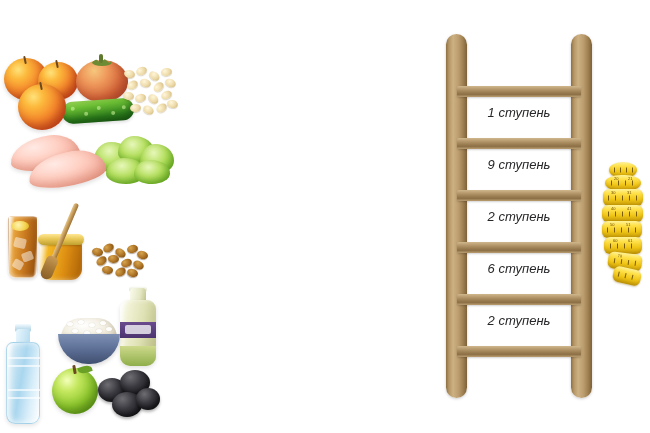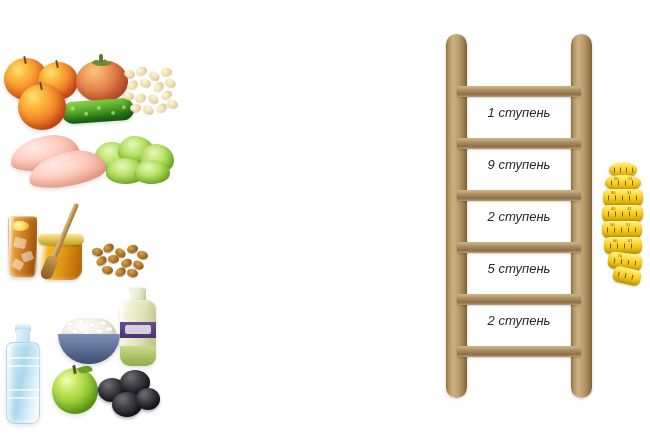--- a/index.html
+++ b/index.html
@@ -480,21 +480,21 @@
     <div class="rung" style="top:52px"></div>
     <div class="rung" style="top:104px"></div>
     <div class="rung" style="top:156px"></div>
     <div class="rung" style="top:208px"></div>
     <div class="rung" style="top:260px"></div>
     <div class="rung" style="top:312px"></div>
 
     <div class="step-label" style="top:71px">1 ступень</div>
     <div class="step-label" style="top:123px">9 ступень</div>
     <div class="step-label" style="top:175px">2 ступень</div>
-    <div class="step-label" style="top:227px">5 ступень</div>
+    <div class="step-label" style="top:227px">6 ступень</div>
     <div class="step-label" style="top:279px">2 ступень</div>
   </div>
 
   <div class="tape">
     <div class="coil" style="left:8px;  top:0px;   width:28px; height:16px; border-radius:14px/8px;">
       <div class="tick" style="left:5px"></div>
         <div class="tick" style="left:11px"></div>
       <div class="tick" style="left:17px"></div>
         <div class="tick" style="left:23px"></div>
     </div>

